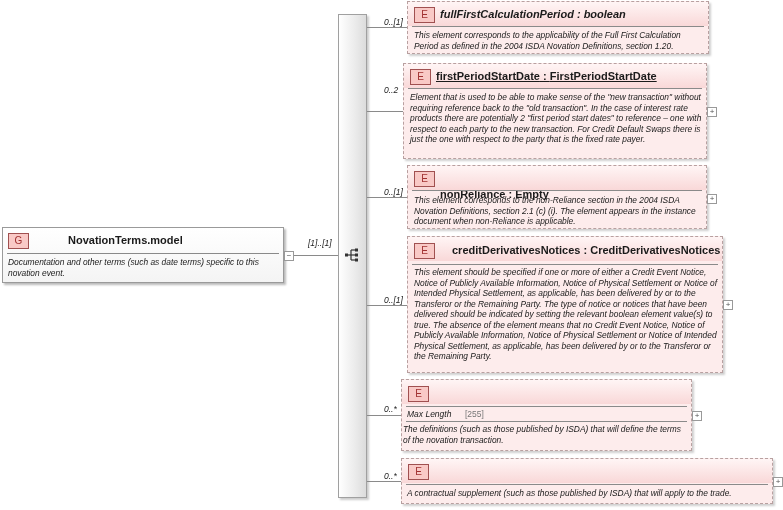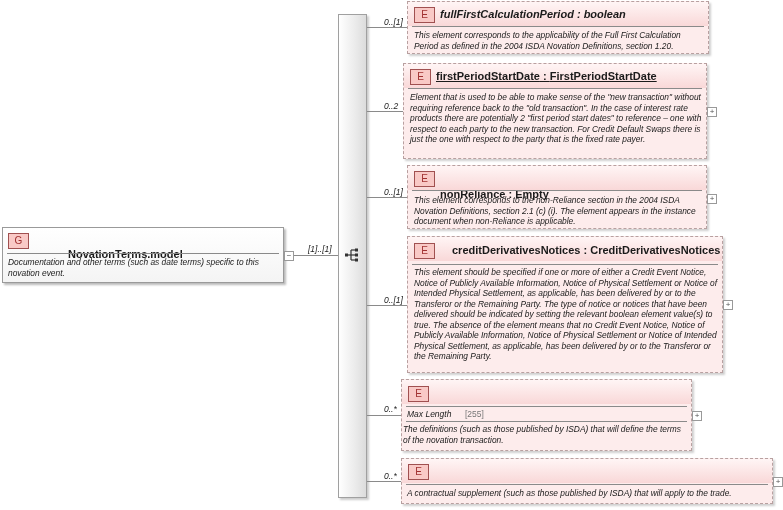--- a/index.html
+++ b/index.html
@@ -61,28 +61,28 @@
     box-shadow:2px 2px 2px #cccccc;
   }
   .facet-label { position:absolute; font-style:italic; font-size:8.5px; color:#222; }
   .facet-val { position:absolute; font-size:8.5px; color:#777; }
 </style>
 </head>
 <body>
 
 <div class="group-box">
   <div class="badge" style="left:5px; top:5px;">G</div>
-  <div class="title" style="left:31px; top:20px;padding-left:34px;">NovationTerms.model</div>
+  <div class="title" style="left:31px; top:6px;padding-left:34px;">NovationTerms.model</div>
   <div class="hr" style="left:4px; right:4px; top:25px;"></div>
   <div class="doc" style="left:5px; top:29px; width:276px;">Documentation and other terms (such as date terms) specific to this novation event.</div>
 </div>
 <div class="expander" style="left:284px; top:251px;">−</div>
 
 <div class="line" style="left:294px; top:255px; width:44px; height:1px;"></div>
-<div class="card" style="left:308px; top:244px;text-align:right;">[1]..[1]</div>
+<div class="card" style="left:308px; top:238px;text-align:right;">[1]..[1]</div>
 
 <div class="seq-bar"></div>
 <div class="abs" style="left:345px; top:247px; width:16px; height:16px;">
   <svg width="16" height="16" viewBox="0 0 16 16">
     <line x1="1" y1="8" x2="6" y2="8" stroke="#333" stroke-width="1.2"></line>
     <line x1="6" y1="3" x2="6" y2="13" stroke="#333" stroke-width="1.2"></line>
     <line x1="6" y1="3" x2="10" y2="3" stroke="#333" stroke-width="1.2"></line>
     <line x1="6" y1="8" x2="10" y2="8" stroke="#333" stroke-width="1.2"></line>
     <line x1="6" y1="13" x2="10" y2="13" stroke="#333" stroke-width="1.2"></line>
     <rect x="10" y="1.5" width="3" height="3" fill="#333"></rect>
@@ -96,21 +96,21 @@
 <div class="card" style="left:384px; top:17px;">0..[1]</div>
 <div class="el-box" style="left:407px; top:1px; width:302px; height:53px;">
   <div class="inner-bg"></div>
   <div class="badge" style="left:6px; top:5px;">E</div>
   <div class="title" style="left:32px; top:6px;font-style:italic;"><span>fullFirstCalculationPeriod</span><span> : </span><span>boolean</span></div>
   <div class="hr" style="left:4px; right:4px; top:24px;"></div>
   <div class="doc" style="left:6px; top:28px; width:292px;">This element corresponds to the applicability of the Full First Calculation Period as defined in the 2004 ISDA Novation Definitions, section 1.20.</div>
 </div>
 
 <div class="line" style="left:367px; top:111px; width:36px; height:1px;"></div>
-<div class="card" style="left:384px; top:101px;">0..2</div>
+<div class="card" style="left:384px; top:85px;">0..2</div>
 <div class="el-box" style="left:403px; top:63px; width:304px; height:96px;">
   <div class="inner-bg"></div>
   <div class="badge" style="left:6px; top:5px;">E</div>
   <div class="title" style="left:32px; top:6px;text-decoration:underline;"><span>firstPeriodStartDate</span><span> : </span><span>FirstPeriodStartDate</span></div>
   <div class="hr" style="left:4px; right:4px; top:24px;"></div>
   <div class="doc" style="left:6px; top:28px; width:296px;">Element that is used to be able to make sense of the "new transaction" without requiring reference back to the "old transaction". In the case of interest rate products there are potentially 2 "first period start dates" to reference – one with respect to each party to the new transaction. For Credit Default Swaps there is just the one with respect to the party that is the fixed rate payer.</div>
 </div>
 <div class="expander" style="left:707px; top:107px;">+</div>
 
 <div class="line" style="left:367px; top:197px; width:40px; height:1px;"></div>

